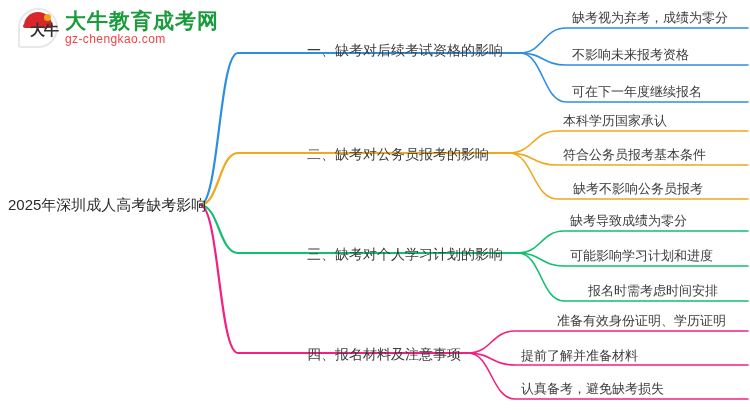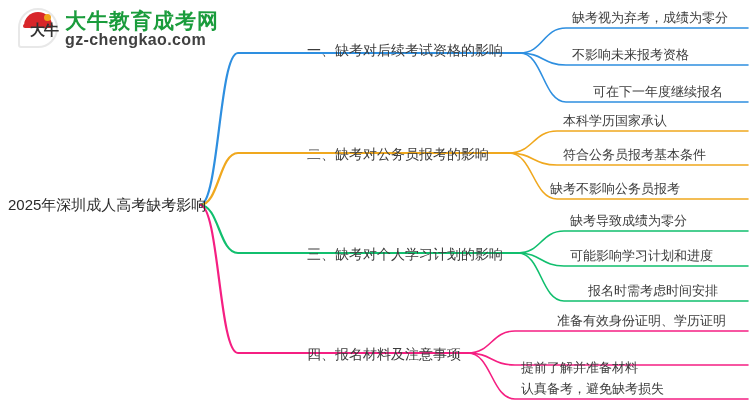--- a/index.html
+++ b/index.html
@@ -74,23 +74,23 @@
   }
   #logo-text .logo-title {
     font-size: 21px;
     font-weight: bold;
     color: #1a9c3c;
     line-height: 23px;
     letter-spacing: 1px;
     white-space: nowrap;
   }
   #logo-text .logo-sub {
-    font-size: 16px;
-    font-weight: bold;
-    color: #404040;
+    font-size: 12px;
+    font-weight: normal;
+    color: #ef4444;
     line-height: 15px;
     letter-spacing: 0.4px;
     white-space: nowrap;
   }
 
   
   #mindmap {
     position: absolute;
     left: 0; top: 0;
     width: 750px; height: 410px;
@@ -157,29 +157,29 @@
       <path d="M 468 353 C 491.5 353, 491.5 331, 515 331 L 748 331" fill="none" stroke="#f51f82" stroke-width="1.6" stroke-linecap="round"></path>
       <path d="M 468 353 C 491.5 353, 491.5 365, 515 365 L 748 365" fill="none" stroke="#f51f82" stroke-width="1.6" stroke-linecap="round"></path>
       <path d="M 468 353 C 491.5 353, 491.5 399, 515 399 L 748 399" fill="none" stroke="#f51f82" stroke-width="1.6" stroke-linecap="round"></path>
     </svg>
 
   <div id="root-node" class="node">2025年深圳成人高考缺考影响</div>
 
   <div class="node branch-node" style="left:307px; top:40px;">一、缺考对后续考试资格的影响</div>
   <div class="node leaf-node" style="left:572px; top:8px;">缺考视为弃考，成绩为零分</div>
   <div class="node leaf-node" style="left:572px; top:45px;text-align:center;">不影响未来报考资格</div>
-  <div class="node leaf-node" style="left:572px; top:82px;margin-left:21px;">可在下一年度继续报名</div>
+  <div class="node leaf-node" style="left:572px; top:82px;">可在下一年度继续报名</div>
 
   <div class="node branch-node" style="left:307px; top:144px;">二、缺考对公务员报考的影响</div>
   <div class="node leaf-node" style="left:563px; top:111px;">本科学历国家承认</div>
   <div class="node leaf-node" style="left:563px; top:145px;">符合公务员报考基本条件</div>
-  <div class="node leaf-node" style="left:550px; top:179px;">缺考不影响公务员报考</div>
+  <div class="node leaf-node" style="left:573px; top:179px;">缺考不影响公务员报考</div>
 
   <div class="node branch-node" style="left:307px; top:244px;">三、缺考对个人学习计划的影响</div>
   <div class="node leaf-node" style="left:570px; top:211px;">缺考导致成绩为零分</div>
   <div class="node leaf-node" style="left:570px; top:246px;">可能影响学习计划和进度</div>
   <div class="node leaf-node" style="left:588px; top:281px;">报名时需考虑时间安排</div>
 
   <div class="node branch-node" style="left:307px; top:344px;">四、报名材料及注意事项</div>
   <div class="node leaf-node" style="left:521px; top:311px;margin-left:36px;">准备有效身份证明、学历证明</div>
-  <div class="node leaf-node" style="left:521px; top:358px;">提前了解并准备材料</div>
+  <div class="node leaf-node" style="left:521px; top:346px;">提前了解并准备材料</div>
   <div class="node leaf-node" style="left:521px; top:379px;">认真备考，避免缺考损失</div>
 </div>
 
 </body></html>

